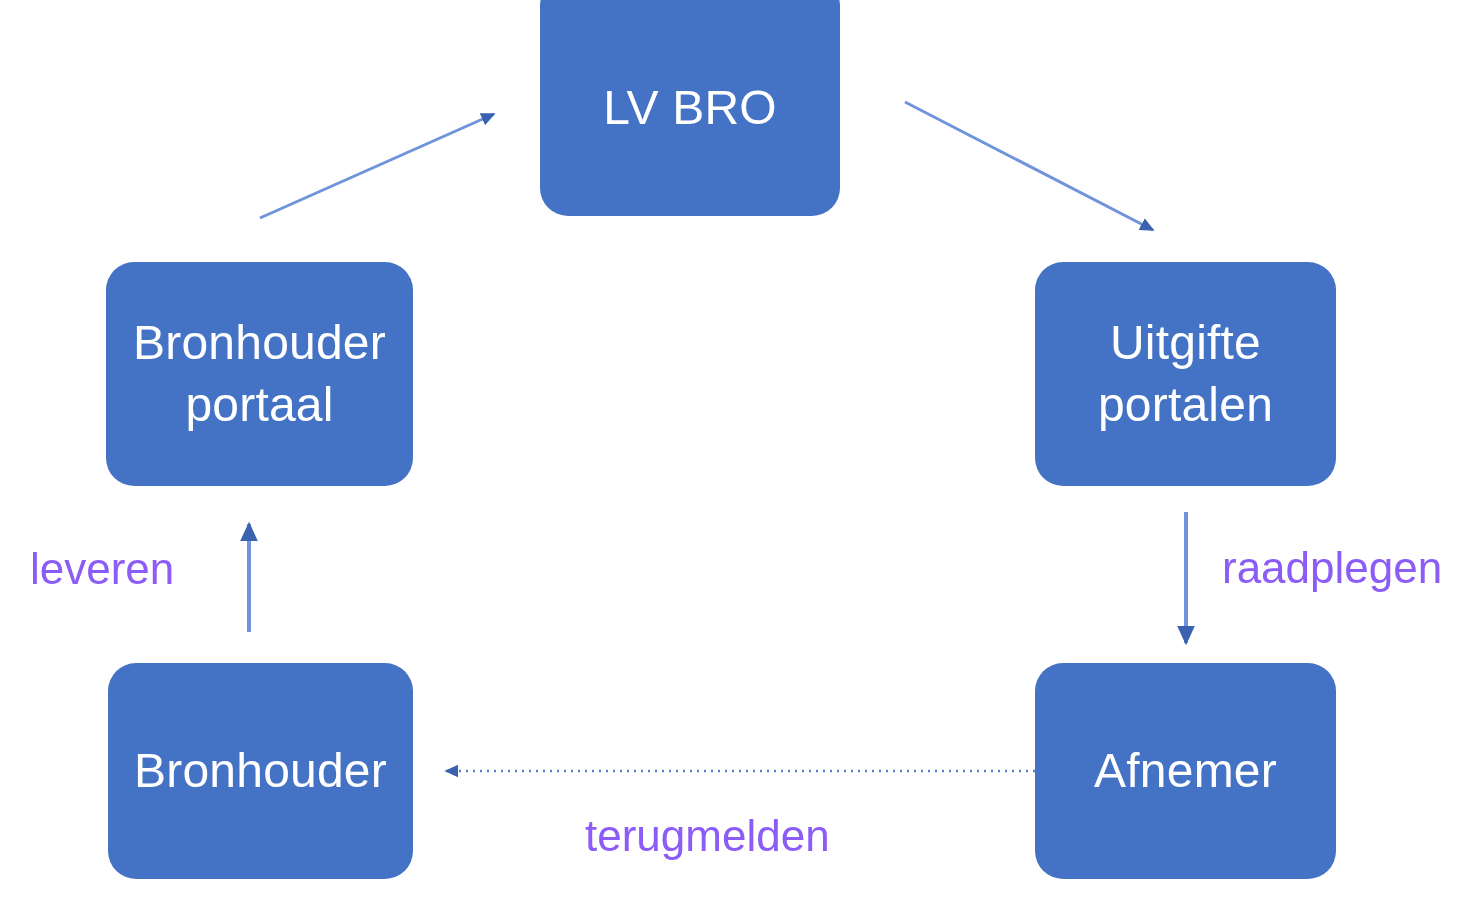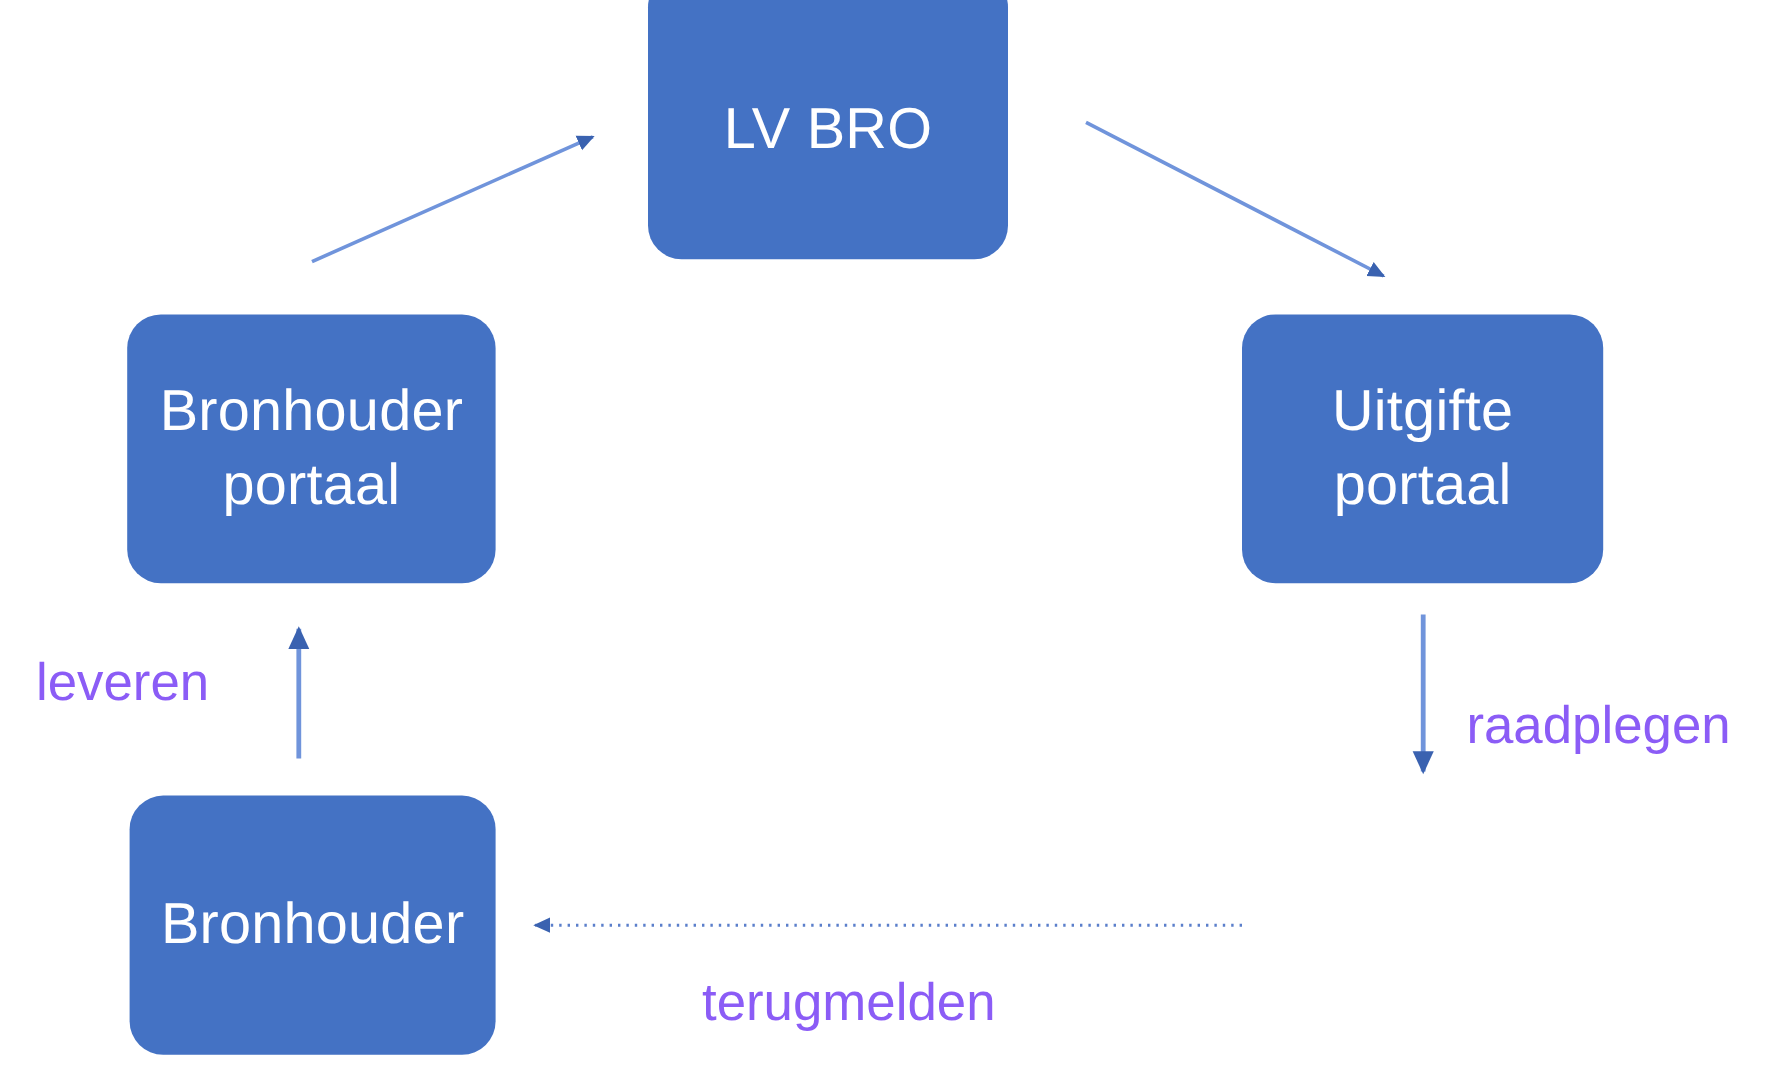--- a/index.html
+++ b/index.html
@@ -80,21 +80,20 @@
     color: #8b5cf6;
     white-space: nowrap;
   }
   #label-leveren {
     left: 30px;
     top: 546px;
   }
   #label-raadplegen {
     left: 1222px;
     top: 545px;
-    margin-top: 37px;
   }
   #label-terugmelden {
     left: 585px;
     top: 813px;
   }
 </style>
 </head>
 <body>
 
 <div id="canvas">
@@ -119,24 +118,25 @@
 
     <line x1="1035" y1="771" x2="446" y2="771" stroke="#5B7FCB" stroke-width="2.6" stroke-dasharray="2 5" marker-end="url(#arrow-dotted)"></line>
   </svg>
 
   <div class="node" id="node-lvbro">LV BRO</div>
 
   <div class="node" id="node-bronhouder-portaal">Bronhouder
 portaal</div>
 
   <div class="node" id="node-uitgifte-portalen">Uitgifte
-portaal</div>
+portalen</div>
 
   <div class="node" id="node-bronhouder">Bronhouder</div>
 
+  <div class="node" id="node-afnemer">Afnemer</div>
 
   <div class="edge-label" id="label-leveren">leveren</div>
 
   <div class="edge-label" id="label-raadplegen">raadplegen</div>
 
   <div class="edge-label" id="label-terugmelden">terugmelden</div>
 
 </div>
 
 </body></html>

